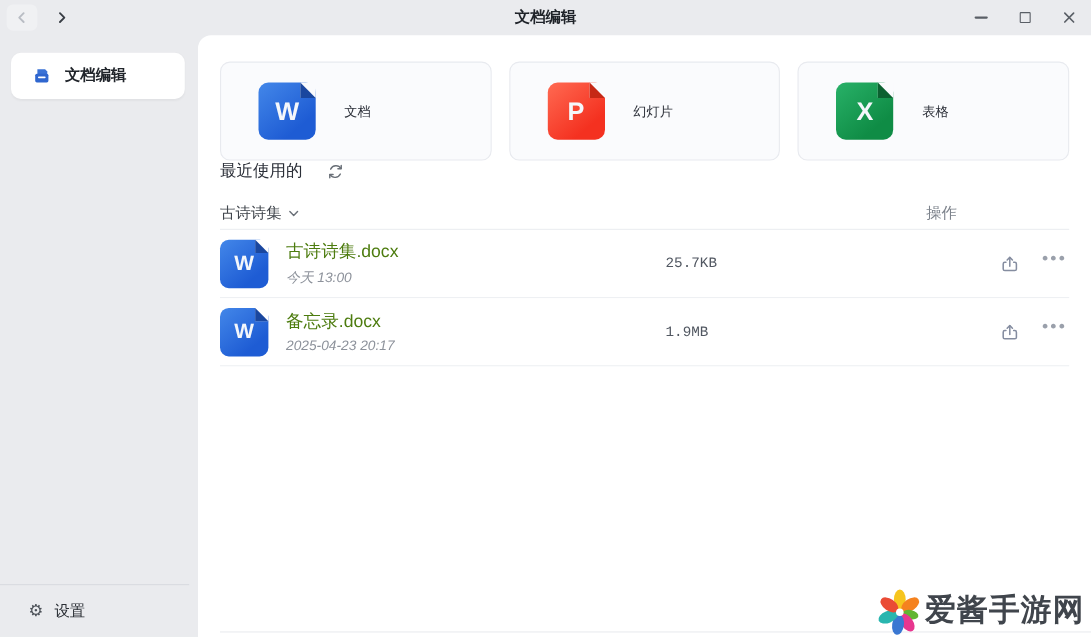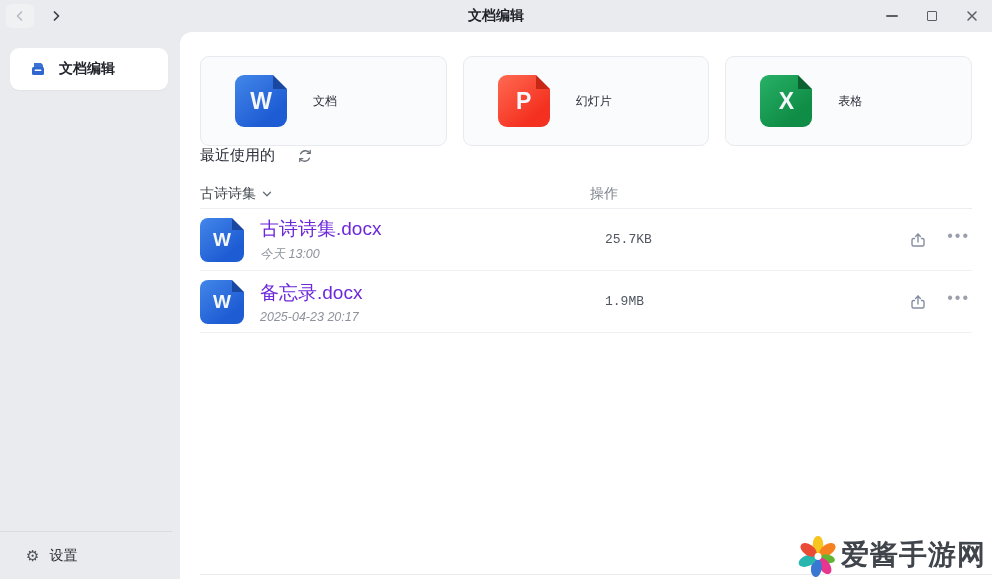--- a/index.html
+++ b/index.html
@@ -50,24 +50,24 @@
   
   .recent-head { display:flex; align-items:center; gap:22px; }
   .recent-title { font-size:15px; font-weight:500; color:#2b2f38; }
   .refresh-btn { border:none; background:none; cursor:pointer; display:flex; align-items:center; padding:0; }
 
   
   .tbl { margin-top:14px; }
   .tbl-header { display:grid; grid-template-columns:390px 1fr 100px; align-items:center; height:30px; border-bottom:1px solid #eceef1; }
   .th-type { display:flex; align-items:center; gap:6px; font-size:14px; color:#41464d; cursor:pointer; }
   .th-size { font-size:14px; color:#7d838c; padding-left:15px; }
-  .th-actions { font-size:14px; color:#7d838c; padding-right:2px; }
+  .th-actions { font-size:14px; color:#7d838c; text-align:right; padding-right:2px; }
   .tbl-row { display:grid; grid-template-columns:390px 1fr 100px; align-items:center; height:62px; border-bottom:1px solid #eef0f3; cursor:pointer; }
   .cell-name { display:flex; align-items:center; gap:16px; }
-  .fmeta .fname { font-size:19px; color:#6d28d9; }
+  .fmeta .fname { font-size:16px; color:#4d7c0f; }
   .fmeta .ftime { font-size:12.5px; color:#8d929b; margin-top:4px;font-style:italic; }
   .cell-size { font-size:13px; color:#515761; padding-left:15px;font-family:Liberation Mono, monospace; }
   .cell-actions { display:flex; align-items:center; justify-content:flex-end; gap:20px; padding-right:2px; }
   .act-btn { border:none; background:none; cursor:pointer; padding:0; display:flex; align-items:center; color:#858da0; }
   .dots { letter-spacing:2px; font-size:16px; color:#9aa0ab; line-height:0; padding-bottom:8px; }
 
   .bottom-line { position:absolute; left:20px; right:0; bottom:4px; height:1px; background:#e9ebef; }
 
   
   .watermark { position:absolute; right:6px; bottom:1px; display:flex; align-items:center; gap:0; }

